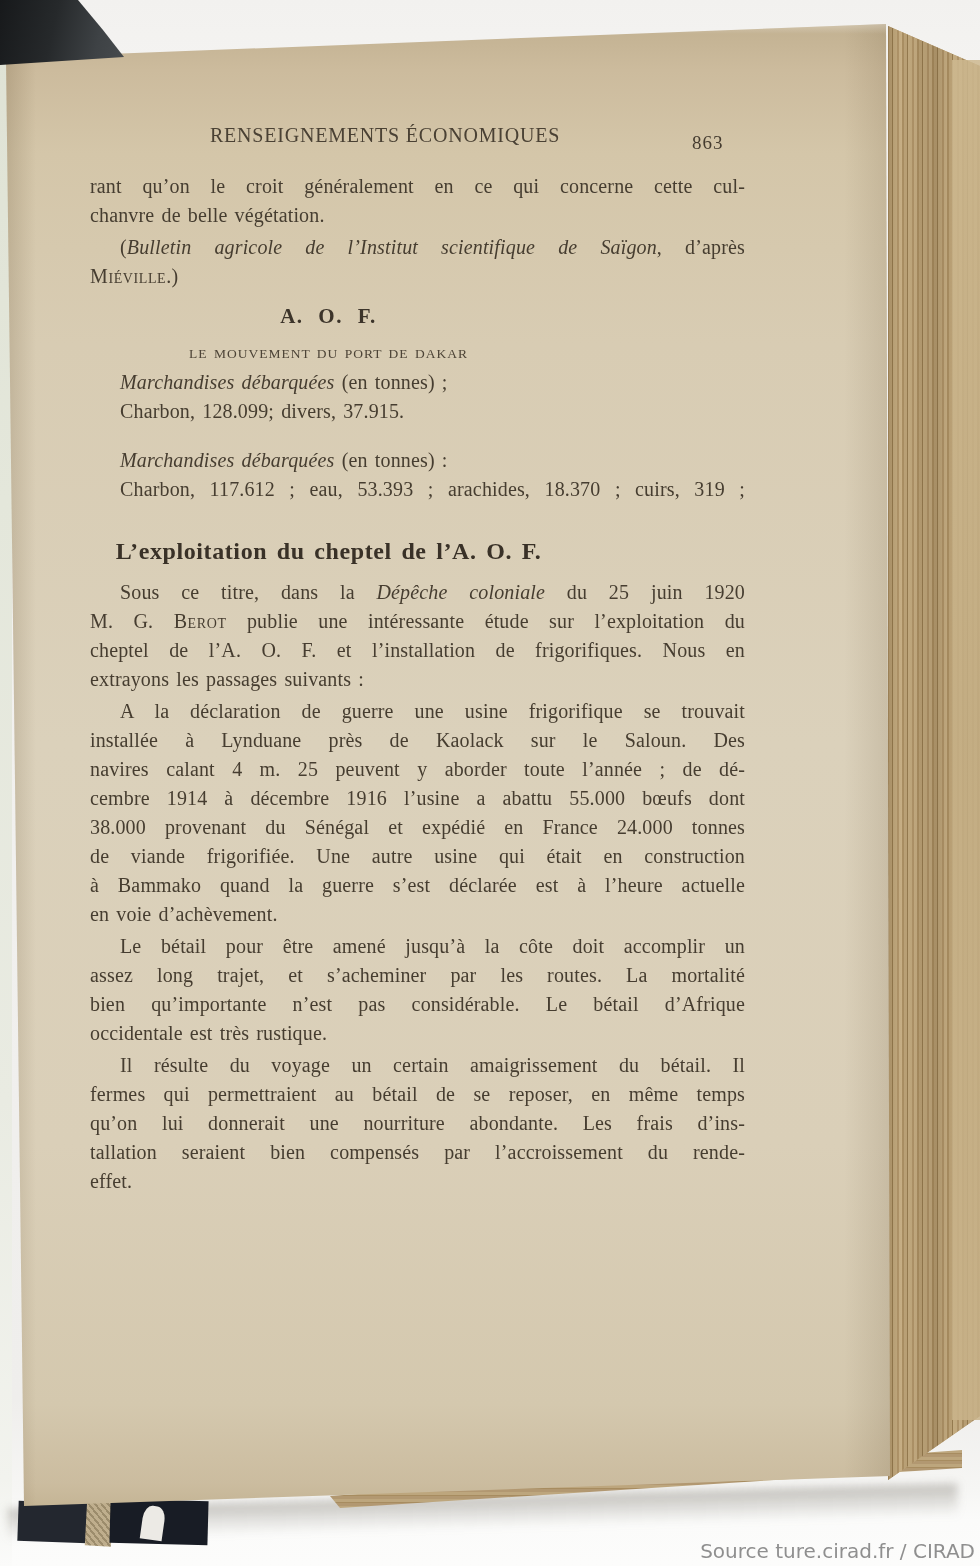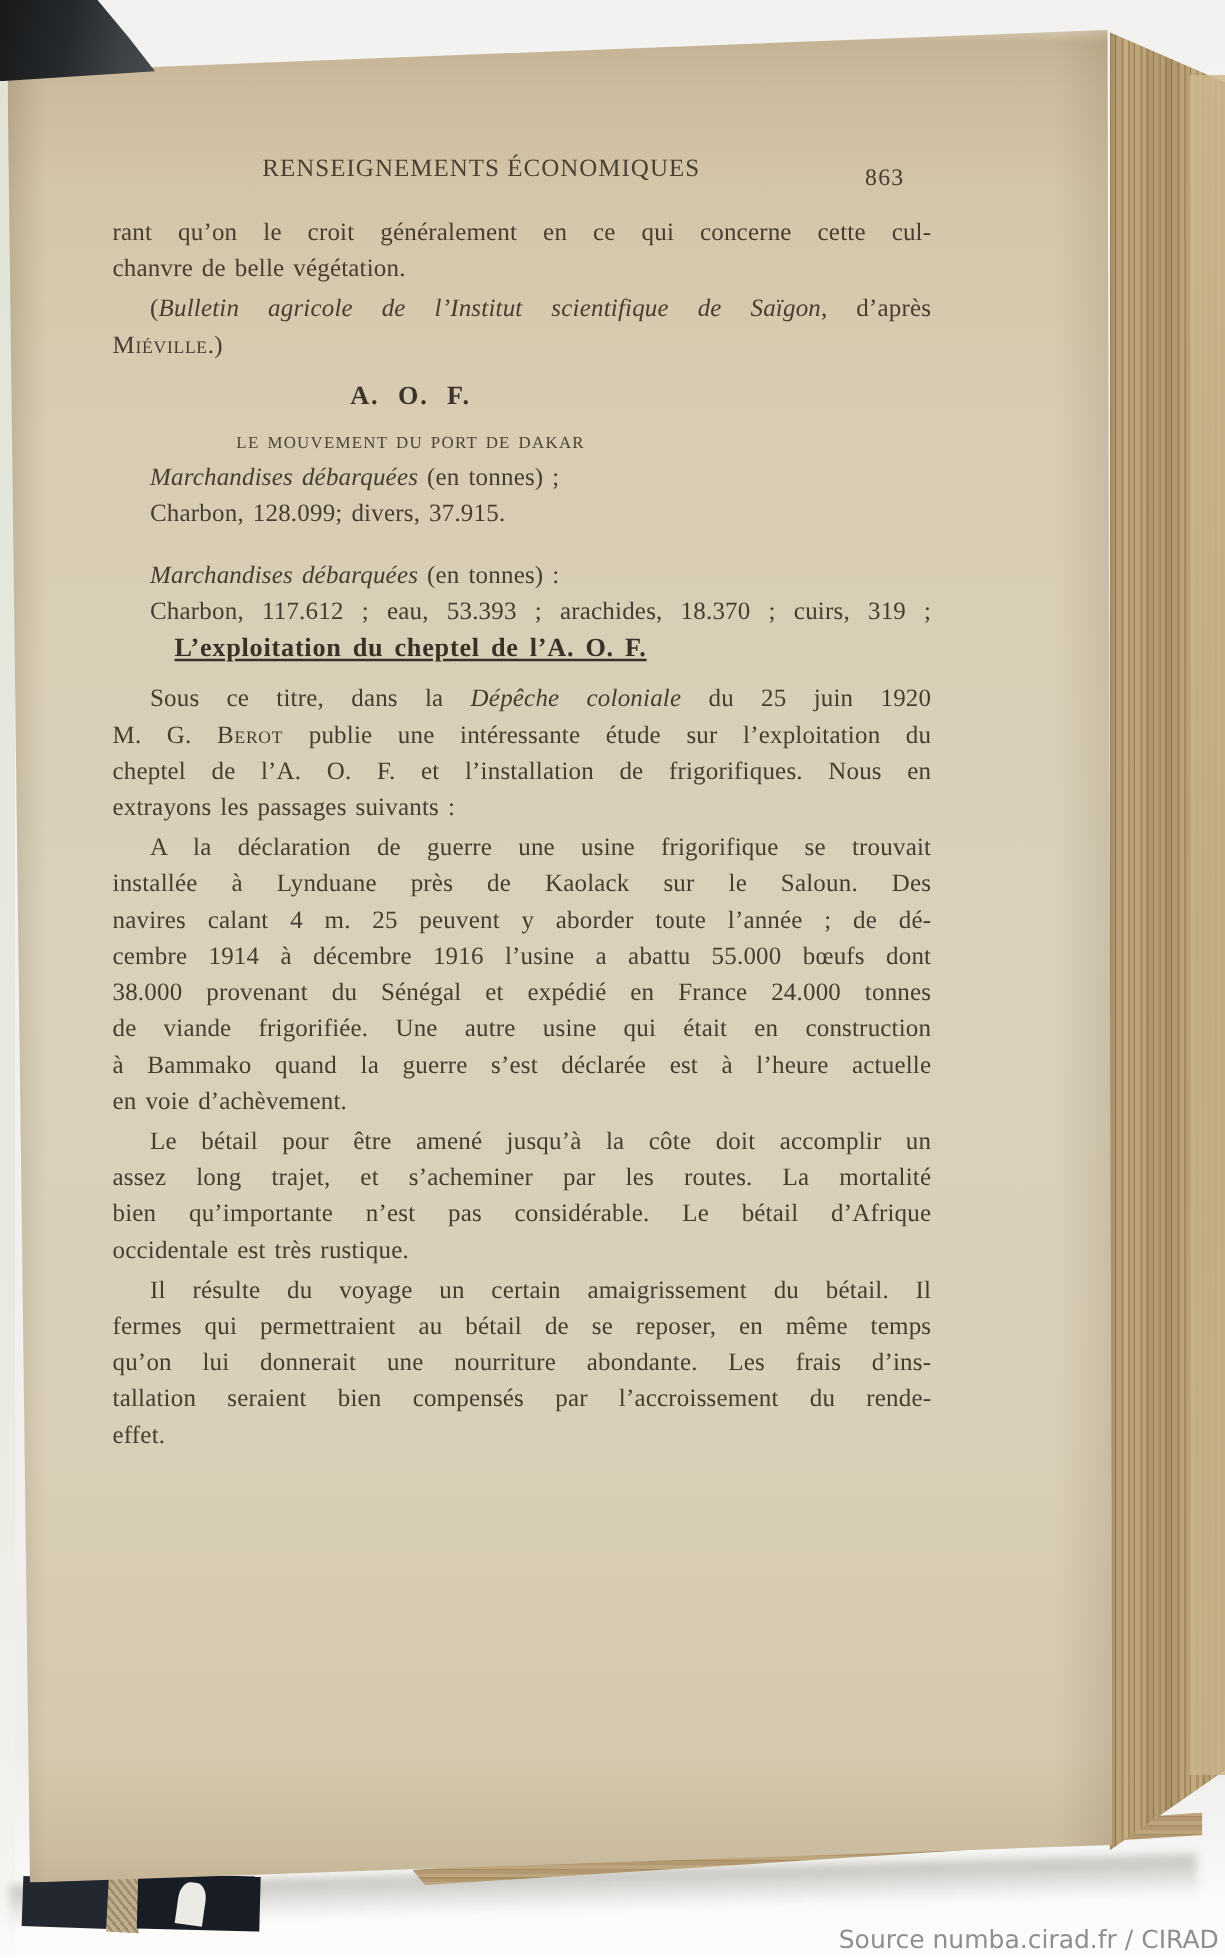--- a/index.html
+++ b/index.html
@@ -58,21 +58,21 @@
   .line{white-space:normal;}
   .line.j{text-align:justify;text-align-last:justify;}
   .blk-para .line.first,.blk-cite .line.first,.blk-list-head .line.first,.blk-list-body .line.first{text-indent:30px;}
   .blk-para.noindent .line.first{text-indent:0;}
   .blk-cite{margin-top:3px;}
   .blk-h1{margin-top:11px;margin-right:178px;text-align:center;font-weight:bold;font-size:21px;letter-spacing:1.5px;word-spacing:8px;color:#3c342a;}
   .blk-sub{margin-top:8px;margin-right:178px;text-align:center;font-size:13.5px;letter-spacing:1px;color:#4d4437;}
   .blk-sub + .blk-para{margin-top:9px;}
   .blk-para + .blk-list-head{margin-top:15px;}
   .blk-list-body + .blk-list-head{margin-top:20px;}
-  .blk-h2{margin-right:178px;text-align:center;font-weight:bold;font-size:21px;letter-spacing:.6px;word-spacing:3px;color:#393127;text-decoration:underline;}
+  .blk-h2{margin-top:33px;margin-right:178px;text-align:center;font-weight:bold;font-size:24px;letter-spacing:.6px;word-spacing:3px;color:#393127;}
   .blk-h2 + .blk-para{margin-top:12px;}
   .blk-para + .blk-para{margin-top:3px;}
   .it{font-style:italic;}
   .sc{font-variant:small-caps;letter-spacing:.6px;}
   
   .watermark{position:absolute;right:5px;bottom:3px;z-index:10;
     font-family:"DejaVu Sans","Liberation Sans",sans-serif;font-size:20px;color:#8f8f8f;}
 </style>
 </head>
 <body>
@@ -146,13 +146,13 @@
       <div class="blk blk-para">
         <div class="line j first"><span>Il résulte du voyage un certain amaigrissement du bétail. Il</span></div>
         <div class="line j"><span>fermes qui permettraient au bétail de se reposer, en même temps</span></div>
         <div class="line j"><span>qu’on lui donnerait une nourriture abondante. Les frais d’ins-</span></div>
         <div class="line j"><span>tallation seraient bien compensés par l’accroissement du rende-</span></div>
         <div class="line"><span>effet.</span></div>
       </div>
     </div>
 </div>
 
-<div class="watermark">Source numba.cirad.fr / CIRAD</div>
+<div class="watermark">Source ture.cirad.fr / CIRAD</div>
 
 </body></html>

